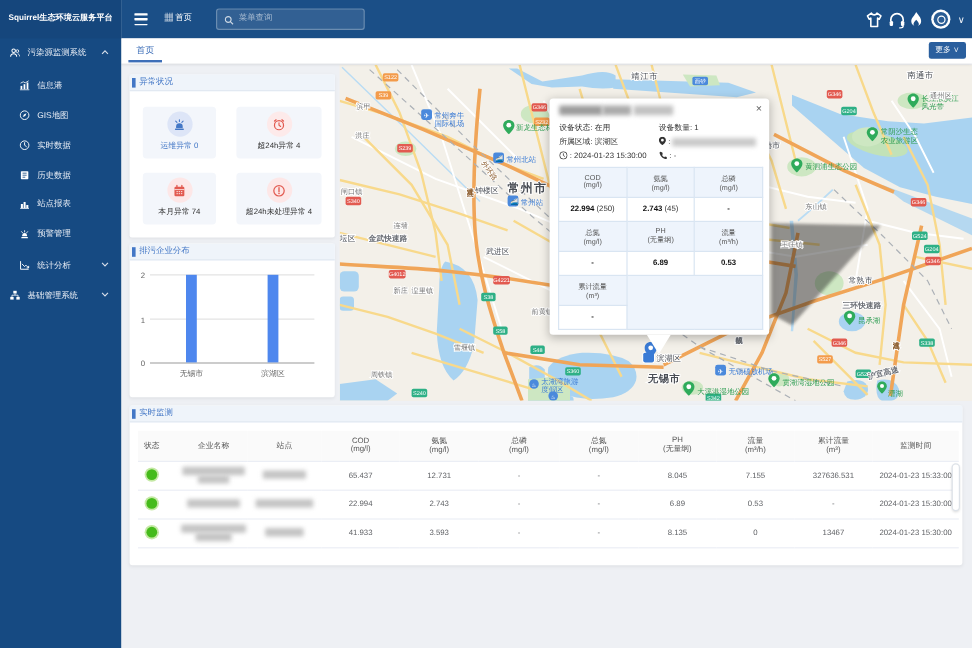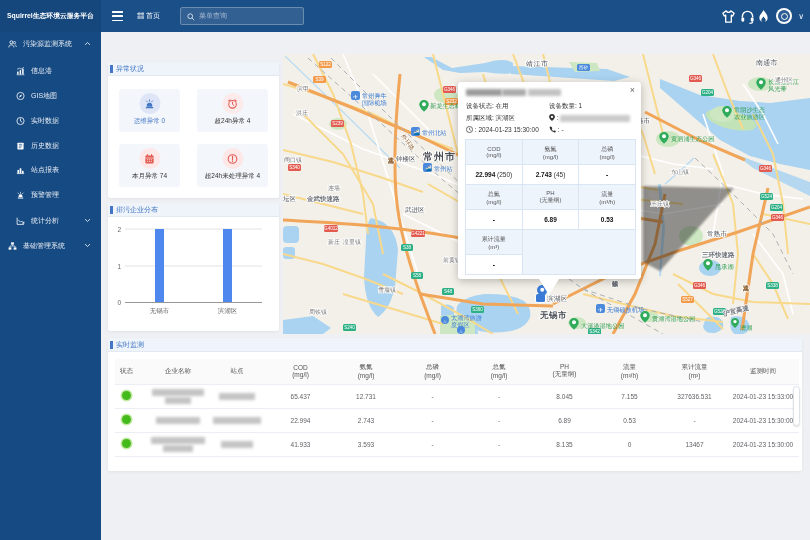--- a/index.html
+++ b/index.html
@@ -443,20 +443,24 @@
         <path d="M8 1c2 3 4.4 4.8 4.4 8.2A4.4 4.4 0 013.6 9.2C3.6 6 6.6 4.4 8 1z" fill="#fff"></path>
         <path d="M8 14.2c-1.3 0-2.4-1.1-2.4-2.4 0-1.6 1.5-2.5 2.4-3.9.9 1.4 2.4 2.3 2.4 3.9 0 1.3-1.1 2.4-2.4 2.4z" fill="#1b4f87"></path>
       </svg>
     <div style="position:absolute;right:18px;top:8px;width:16px;height:16px;border-radius:50%;background:#fff;overflow:hidden;">
       <div style="position:absolute;left:2px;top:2px;width:12px;height:12px;border-radius:50%;background:#2b5d94;"></div>
       <div style="position:absolute;left:4.5px;top:4.5px;width:7px;height:7px;border-radius:50%;border:1.5px solid #fff;"></div>
     </div>
     <div style="position:absolute;right:6px;top:12px;color:#eef2f8;font-size:8px;">∨</div>
   </div>
 
+  <div id="tabbar">
+    <div id="tab1">首页</div>
+    <div id="morebtn">更多 ∨</div>
+  </div>
 
   <div class="panel" id="panel1">
     <div class="p-head">
         <div class="bar"></div>
         <div class="tt">异常状况</div>
       </div>
     <div class="card" style="left:11px;top:27px;width:61px;height:43px;">
       <div class="cir" style="background:#dde5f7;">
           <svg width="11" height="11" viewBox="0 0 16 16">
             <path d="M4 10a4 4 0 018 0v2H4z" fill="#4377c6"></path>

